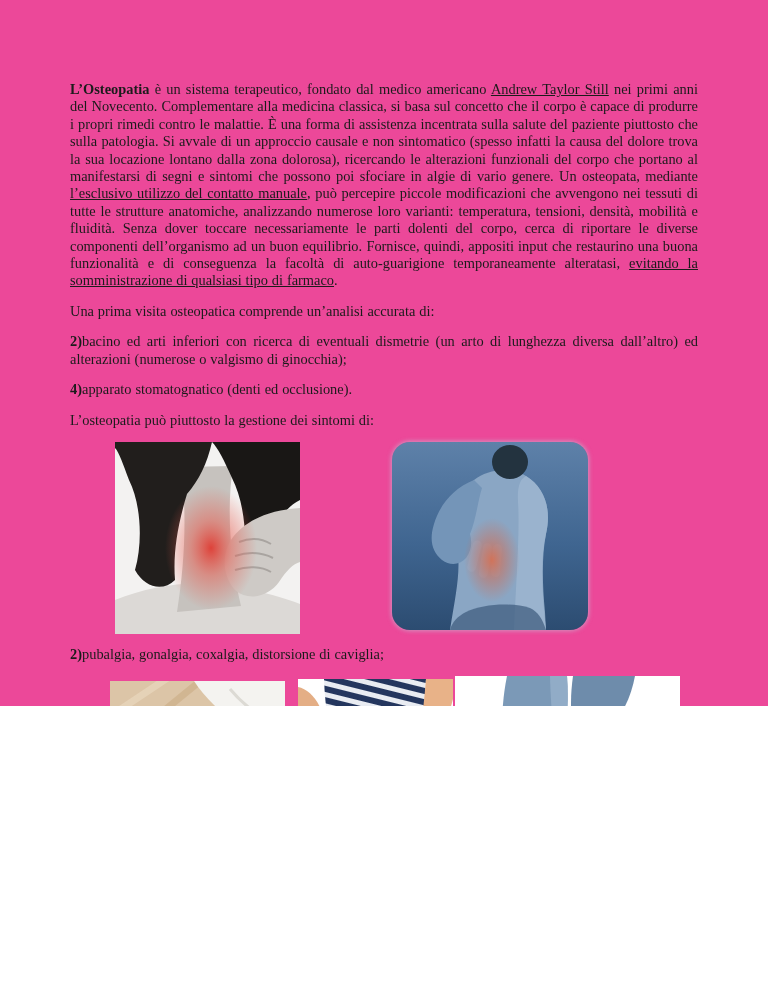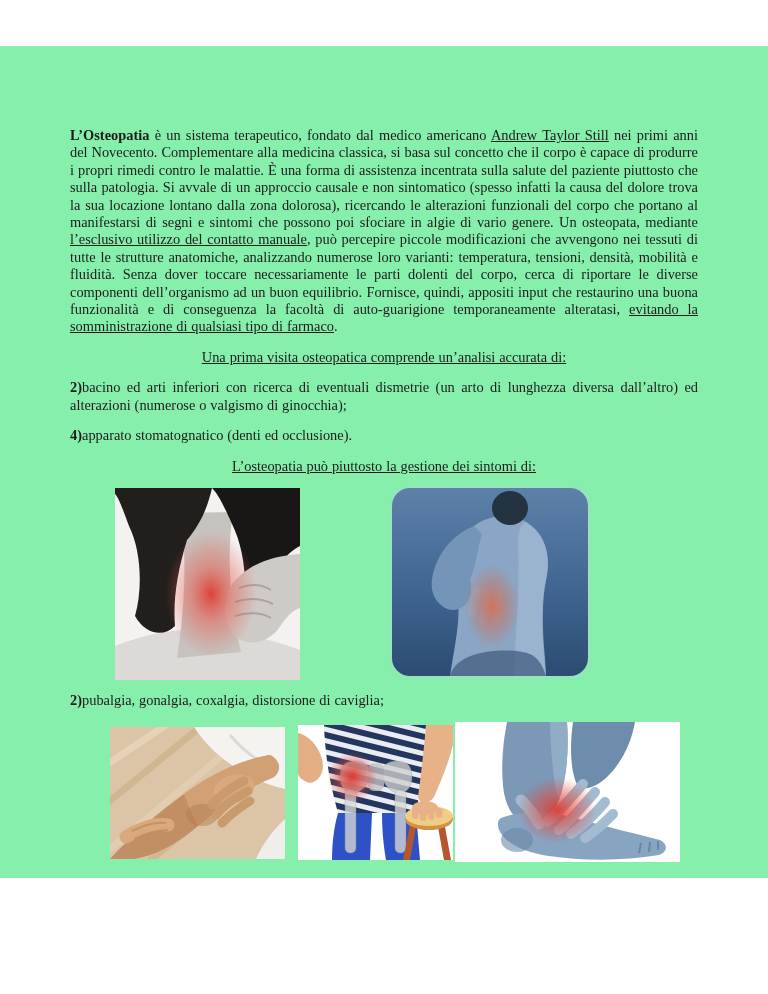--- a/index.html
+++ b/index.html
@@ -1,24 +1,24 @@
 <!DOCTYPE html>
 <html lang="it"><head>
 <meta charset="utf-8">
 <title>Documento</title>
 <style>
   *{margin:0;padding:0;box-sizing:border-box}
   body{background:#ffffff;font-family:"Liberation Serif","DejaVu Serif",serif;}
-  .page{position:relative;width:768px;height:832px;background:#86efac;overflow:hidden;
-        padding:81px 70px 0 70px;color:#1b1b1b;margin-top:46px;}
+  .page{position:relative;width:768px;height:706px;background:#ec4899;overflow:hidden;
+        padding:81px 70px 0 70px;color:#1b1b1b;}
   .para{font-size:14.4px;line-height:17.4px;text-align:justify;margin:0 0 13px 0;
         word-spacing:.02em;}
   .seg-bold{font-weight:700}
   .seg-underline{text-decoration:underline}
-  .heading-underline{text-decoration:underline;text-align:center}
+  .heading-underline{text-align:left}
   .list-item{text-align:justify}
   .list-item .num{font-weight:700}
   .fig-row{display:flex;align-items:flex-start}
   .row1{margin:3px 0 12px 0}
   .row2{margin:6px 0 0 0}
   .fig{flex:none;display:block}
   .fig svg{display:block;width:100%;height:100%}
   .fig-neck{width:185px;height:192px;margin-left:45px}
   .fig-back{width:196px;height:188px;margin-left:92px;border-radius:18px;overflow:hidden;
             box-shadow:0 0 4px 1px rgba(190,205,220,.55)}

